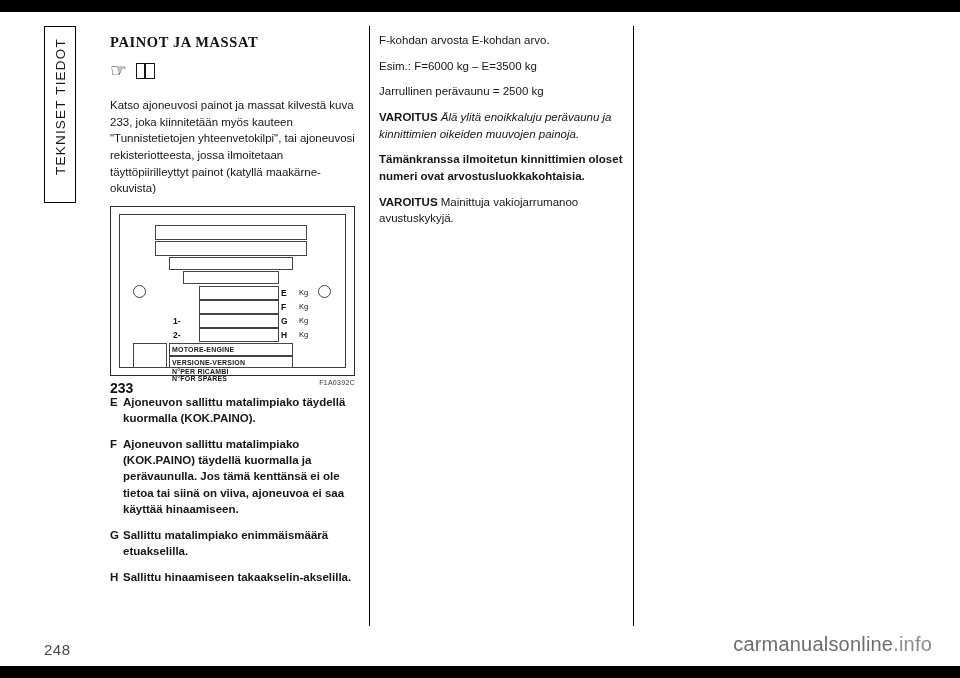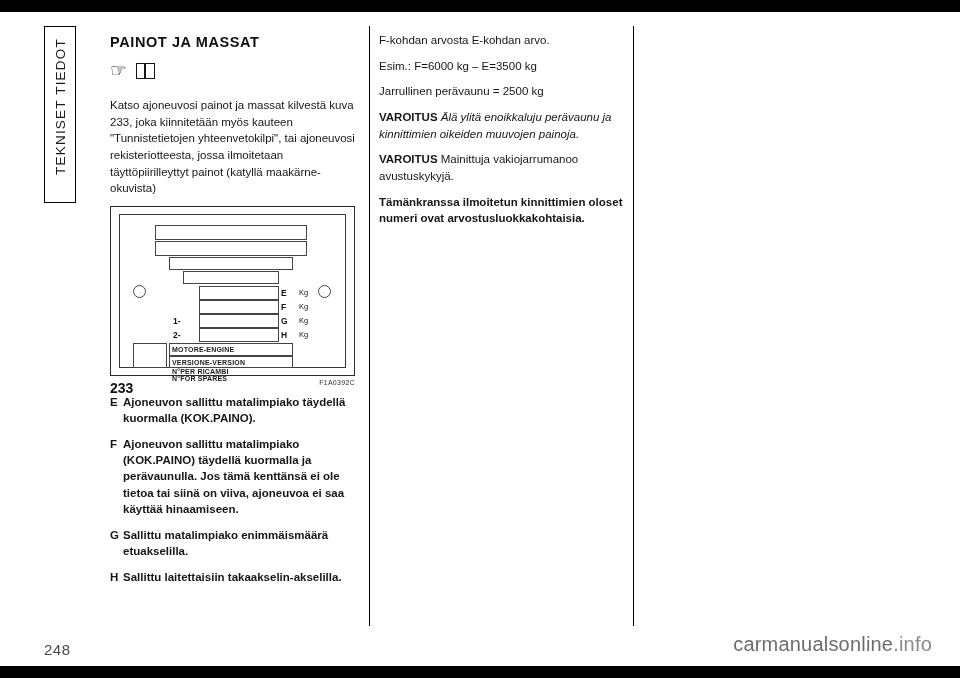--- a/index.html
+++ b/index.html
@@ -80,20 +80,21 @@
   }
   .col-left  { left: 110px; width: 245px; }
   .col-right { left: 379px; width: 245px; }
 
   .chapter-title {
     font-size: 14.5px;
     font-weight: bold;
     letter-spacing: 0.6px;
     margin: 0 0 8px 0;
     color: #111111;
+    font-family: Liberation Serif, serif;
   }
 
   .icon-row {
     height: 26px;
     margin: 4px 0 10px 0;
     position: relative;
   }
   .icon-hand {
     position: absolute;
     left: 0;
@@ -318,40 +319,40 @@
     <div class="item">
       <span class="marker">F</span>
       <span>Ajoneuvon sallittu matalimpiako (KOK.PAINO) täydellä kuormalla ja perävaunulla. Jos tämä kenttänsä ei ole tietoa tai siinä on viiva, ajoneuvoa ei saa käyttää hinaamiseen.</span>
     </div>
     <div class="item">
       <span class="marker">G</span>
       <span>Sallittu matalimpiako enimmäismäärä etuakselilla.</span>
     </div>
     <div class="item">
       <span class="marker">H</span>
-      <span>Sallittu laitettaisiin takaakselin-akselilla.</span>
+      <span>Sallittu hinaamiseen takaakselin-akselilla.</span>
     </div>
   </div>
 
   <div class="col col-right">
     <p class="body">F-kohdan arvosta E-kohdan arvo.</p>
     <p class="body">Esim.: F=6000 kg – E=3500 kg</p>
     <p class="body">Jarrullinen perävaunu = 2500 kg</p>
 
     <p class="body">
       <span class="bold">VAROITUS</span>
       <span class="italic">Älä ylitä enoikkaluju perävaunu ja kinnittimien oikeiden muuvojen painoja.</span>
     </p>
 
+    <p class="body bold">Tämänkranssa ilmoitetun kinnittimien oloset numeri ovat arvostusluokkakohtaisia.</p>
+
     <p class="body">
       <span class="bold">VAROITUS</span>
       <span>Mainittuja vakiojarrumanoo avustuskykyjä.</span>
     </p>
-
-    <p class="body bold">Tämänkranssa ilmoitetun kinnittimien oloset numeri ovat arvostusluokkakohtaisia.</p>
   </div>
 
   <div class="page-number">248</div>
 
   <div class="watermark">
     <span>carmanualsonline</span><span class="info">.info</span>
   </div>
 
 </div>
 

